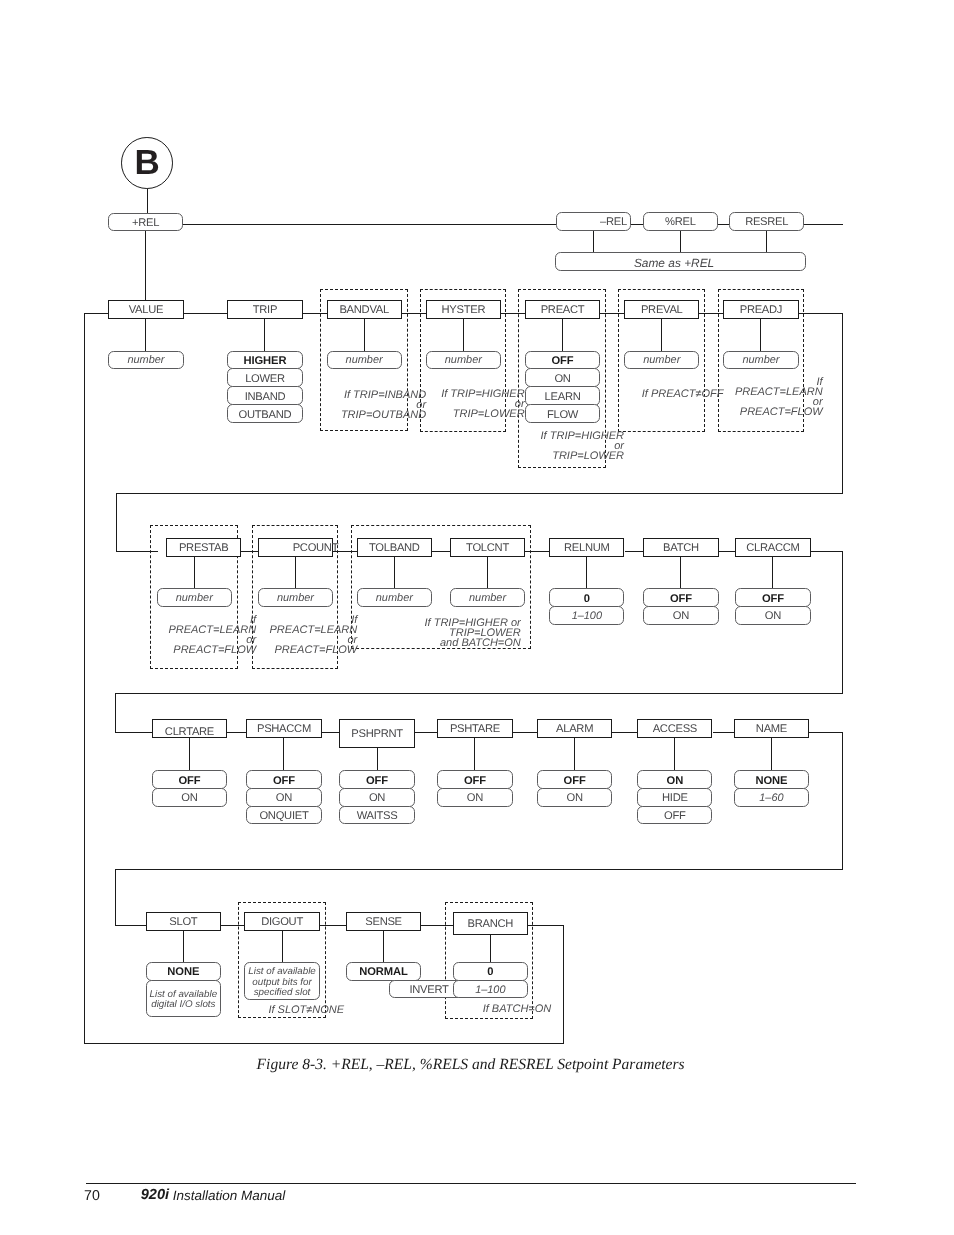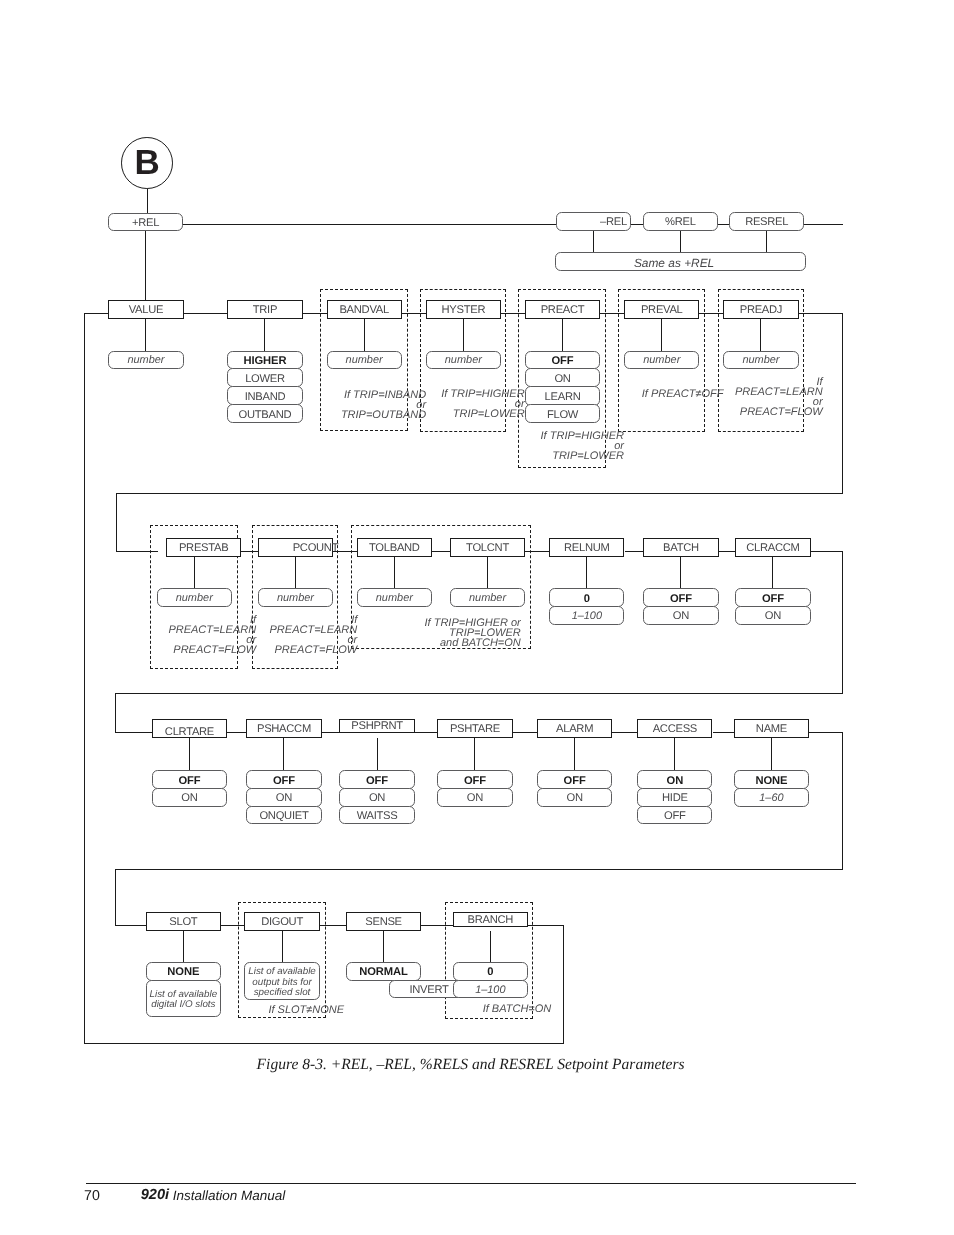--- a/index.html
+++ b/index.html
@@ -304,21 +304,21 @@
       </div>
       <div class="pill bold" style="left: 246.3px; top: 770px; width: 75.3px; height: 18.8px;">
         <span>OFF</span>
       </div>
       <div class="pill" style="left: 246.3px; top: 787.8px; width: 75.3px; height: 18.8px;">
         <span>ON</span>
       </div>
       <div class="pill" style="left: 246.3px; top: 805.6px; width: 75.3px; height: 18.8px;">
         <span>ONQUIET</span>
       </div>
-      <div class="node-box" style="left: 339.4px; top: 719px; width: 75.3px; height: 14px;">
+      <div class="node-box" style="left: 339.4px; top: 719px; width: 75.3px; height: 29px;">
         <span>PSHPRNT</span>
       </div>
       <div class="pill bold" style="left: 339.4px; top: 770px; width: 75.3px; height: 18.8px;">
         <span>OFF</span>
       </div>
       <div class="pill" style="left: 339.4px; top: 787.8px; width: 75.3px; height: 18.8px;">
         <span>ON</span>
       </div>
       <div class="pill" style="left: 339.4px; top: 805.6px; width: 75.3px; height: 18.8px;">
         <span>WAITSS</span>
@@ -379,21 +379,21 @@
       <div class="note" style="left: 220.15px; top: 1004.9px; width: 124px;">If SLOT≠NONE</div>
       <div class="node-box" style="left: 345.9px; top: 911.9px; width: 75.3px; height: 18.8px;">
         <span>SENSE</span>
       </div>
       <div class="pill bold" style="left: 345.9px; top: 961.9px; width: 75.3px; height: 18.8px;">
         <span>NORMAL</span>
       </div>
       <div class="pill" style="left: 350px; top: 979.7px; width: 80px; height: 18.8px; margin-left: 39px;">
         <span>INVERT</span>
       </div>
-      <div class="node-box" style="left: 452.7px; top: 911.9px; width: 75.3px; height: 15px;">
+      <div class="node-box" style="left: 452.7px; top: 911.9px; width: 75.3px; height: 23px;">
         <span>BRANCH</span>
       </div>
       <div class="pill bold" style="left: 452.7px; top: 961.9px; width: 75.3px; height: 18.8px;">
         <span>0</span>
       </div>
       <div class="pill ital" style="left: 452.7px; top: 979.7px; width: 75.3px; height: 18.8px;">
         <span>1–100</span>
       </div>
       <div class="note" style="left: 427.25px; top: 1004.4px; width: 124px;">If BATCH=ON</div>
     </div>

